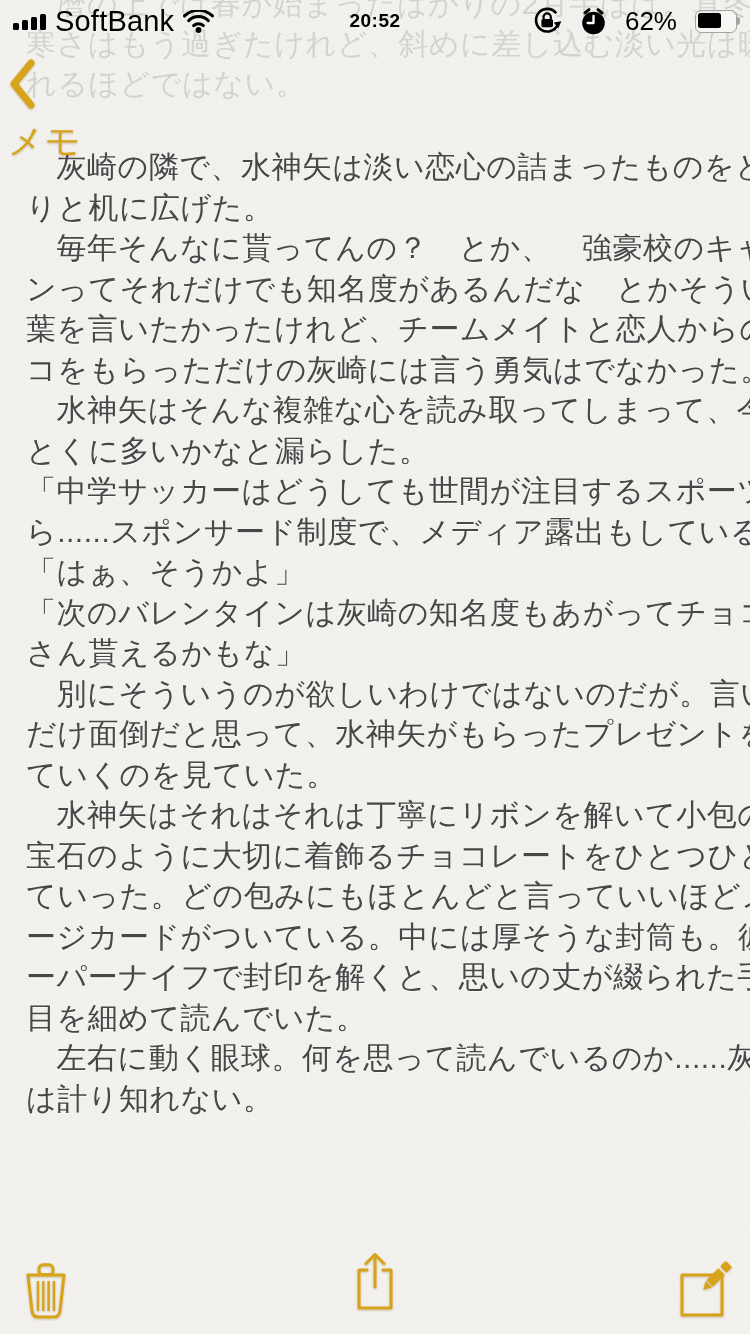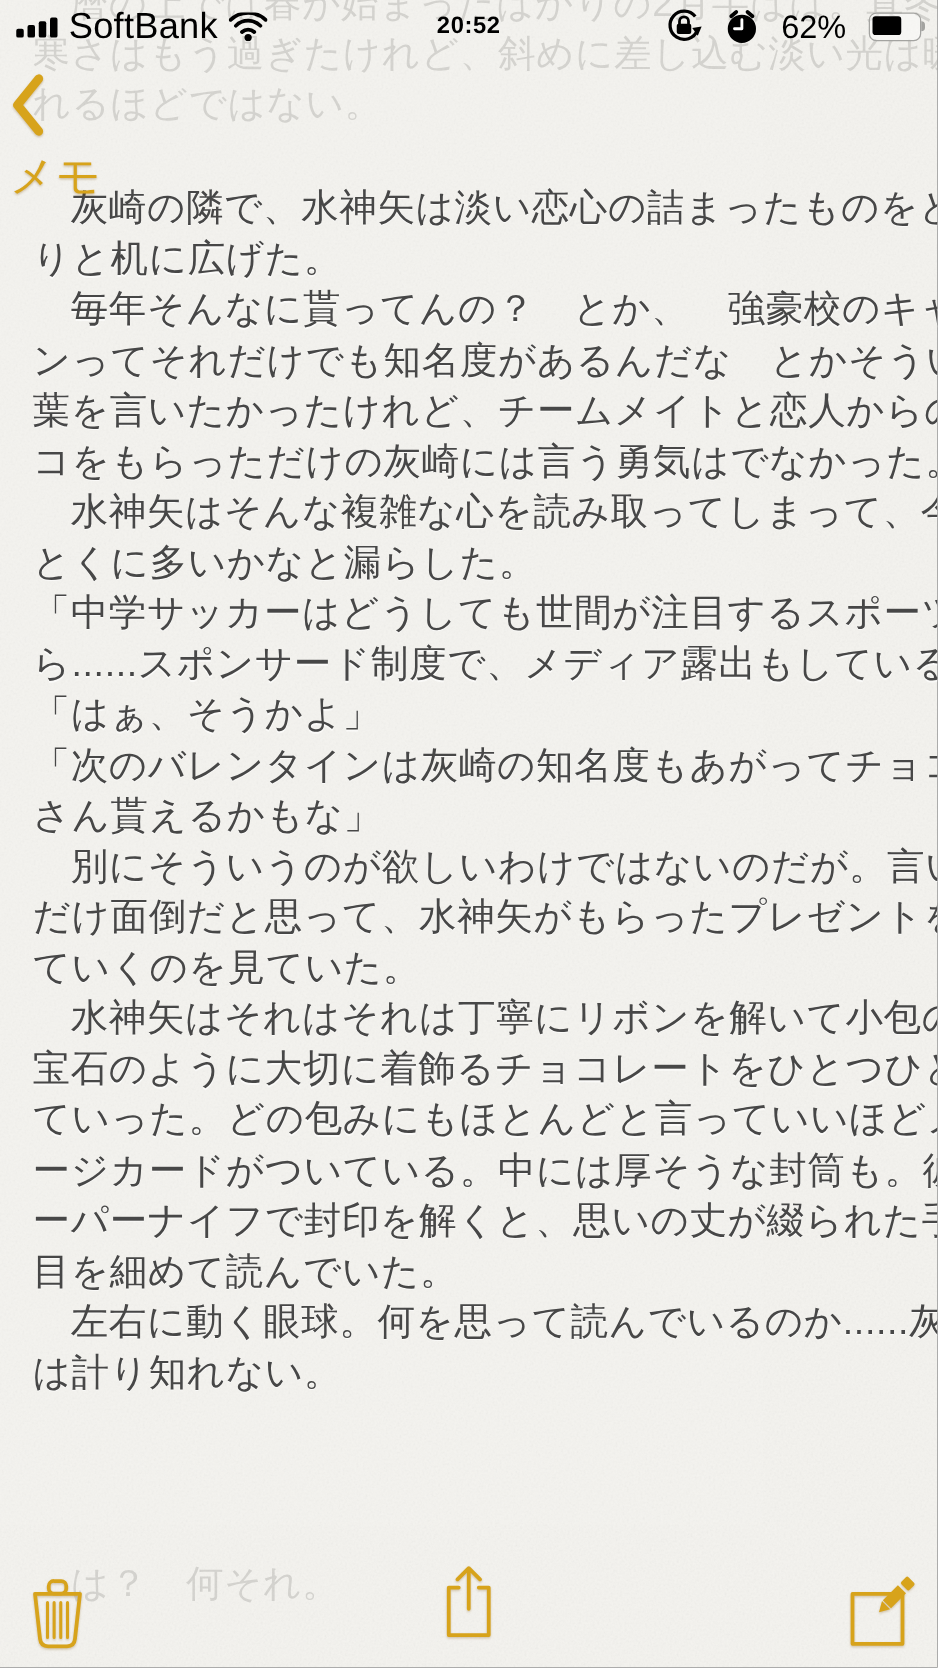--- a/index.html
+++ b/index.html
@@ -77,21 +77,20 @@
       <feTurbulence type="fractalNoise" baseFrequency="0.55" numOctaves="2" stitchTiles="stitch"></feTurbulence>
       <feColorMatrix type="saturate" values="0"></feColorMatrix>
     </filter>
     <rect width="750" height="1334" filter="url(#grain)" opacity="0.085"></rect>
   </svg>
 
   <div class="ghost-text ghost-top">　暦の上では春が始まったばかりの2月半ばは。真冬の
 寒さはもう過ぎたけれど、斜めに差し込む淡い光は暖を取
 れるほどではない。</div>
 
-  <div class="ghost-text ghost-bottom">　は？　何それ。</div>
 
   <header class="status-bar">
     <div class="sb-left">
       <span class="sig-bars">
         <span></span>
           <span></span>
           <span></span>
           <span></span>
       </span>
       <span class="carrier">SoftBank</span>

